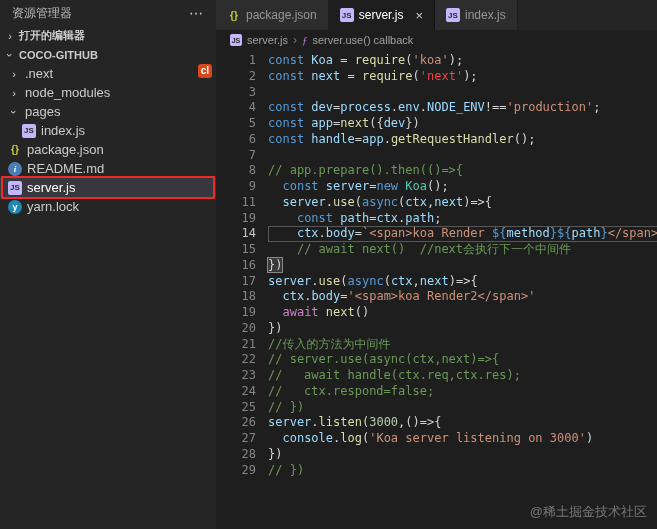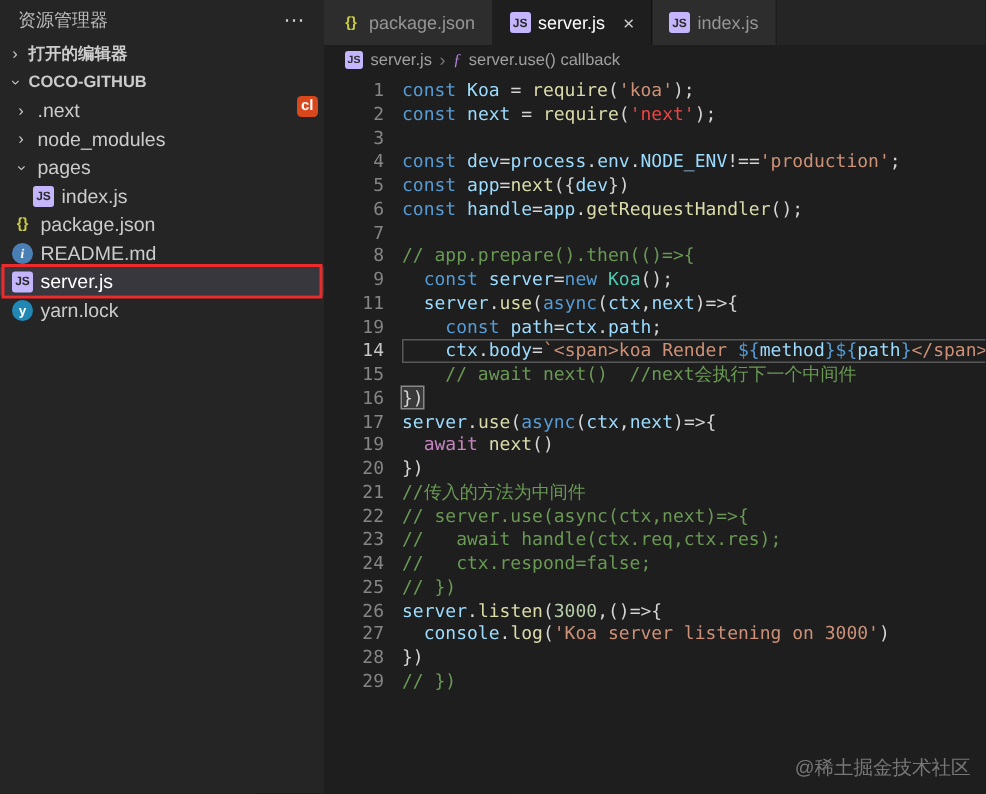--- a/index.html
+++ b/index.html
@@ -191,20 +191,24 @@
         </div>
         <div class="line">
           <span class="ln">16</span>
           <span class="codec"><span class="tk-hl">})</span></span>
         </div>
         <div class="line">
           <span class="ln">17</span>
           <span class="codec"><span class="tk-v">server</span><span class="tk-p">.</span><span class="tk-f">use</span><span class="tk-p">(</span><span class="tk-k">async</span><span class="tk-p">(</span><span class="tk-v">ctx</span><span class="tk-p">,</span><span class="tk-v">next</span><span class="tk-p">)=&gt;{</span></span>
         </div>
         <div class="line">
+          <span class="ln">18</span>
+          <span class="codec"><span class="tk-p">  </span><span class="tk-v">ctx</span><span class="tk-p">.</span><span class="tk-v">body</span><span class="tk-p">=</span><span class="tk-s">'&lt;spam&gt;koa Render2&lt;/span&gt;'</span></span>
+        </div>
+        <div class="line">
           <span class="ln">19</span>
           <span class="codec"><span class="tk-p">  </span><span class="tk-aw">await </span><span class="tk-f">next</span><span class="tk-p">()</span></span>
         </div>
         <div class="line">
           <span class="ln">20</span>
           <span class="codec"><span class="tk-p">})</span></span>
         </div>
         <div class="line">
           <span class="ln">21</span>
           <span class="codec"><span class="tk-c">//传入的方法为中间件</span></span>

